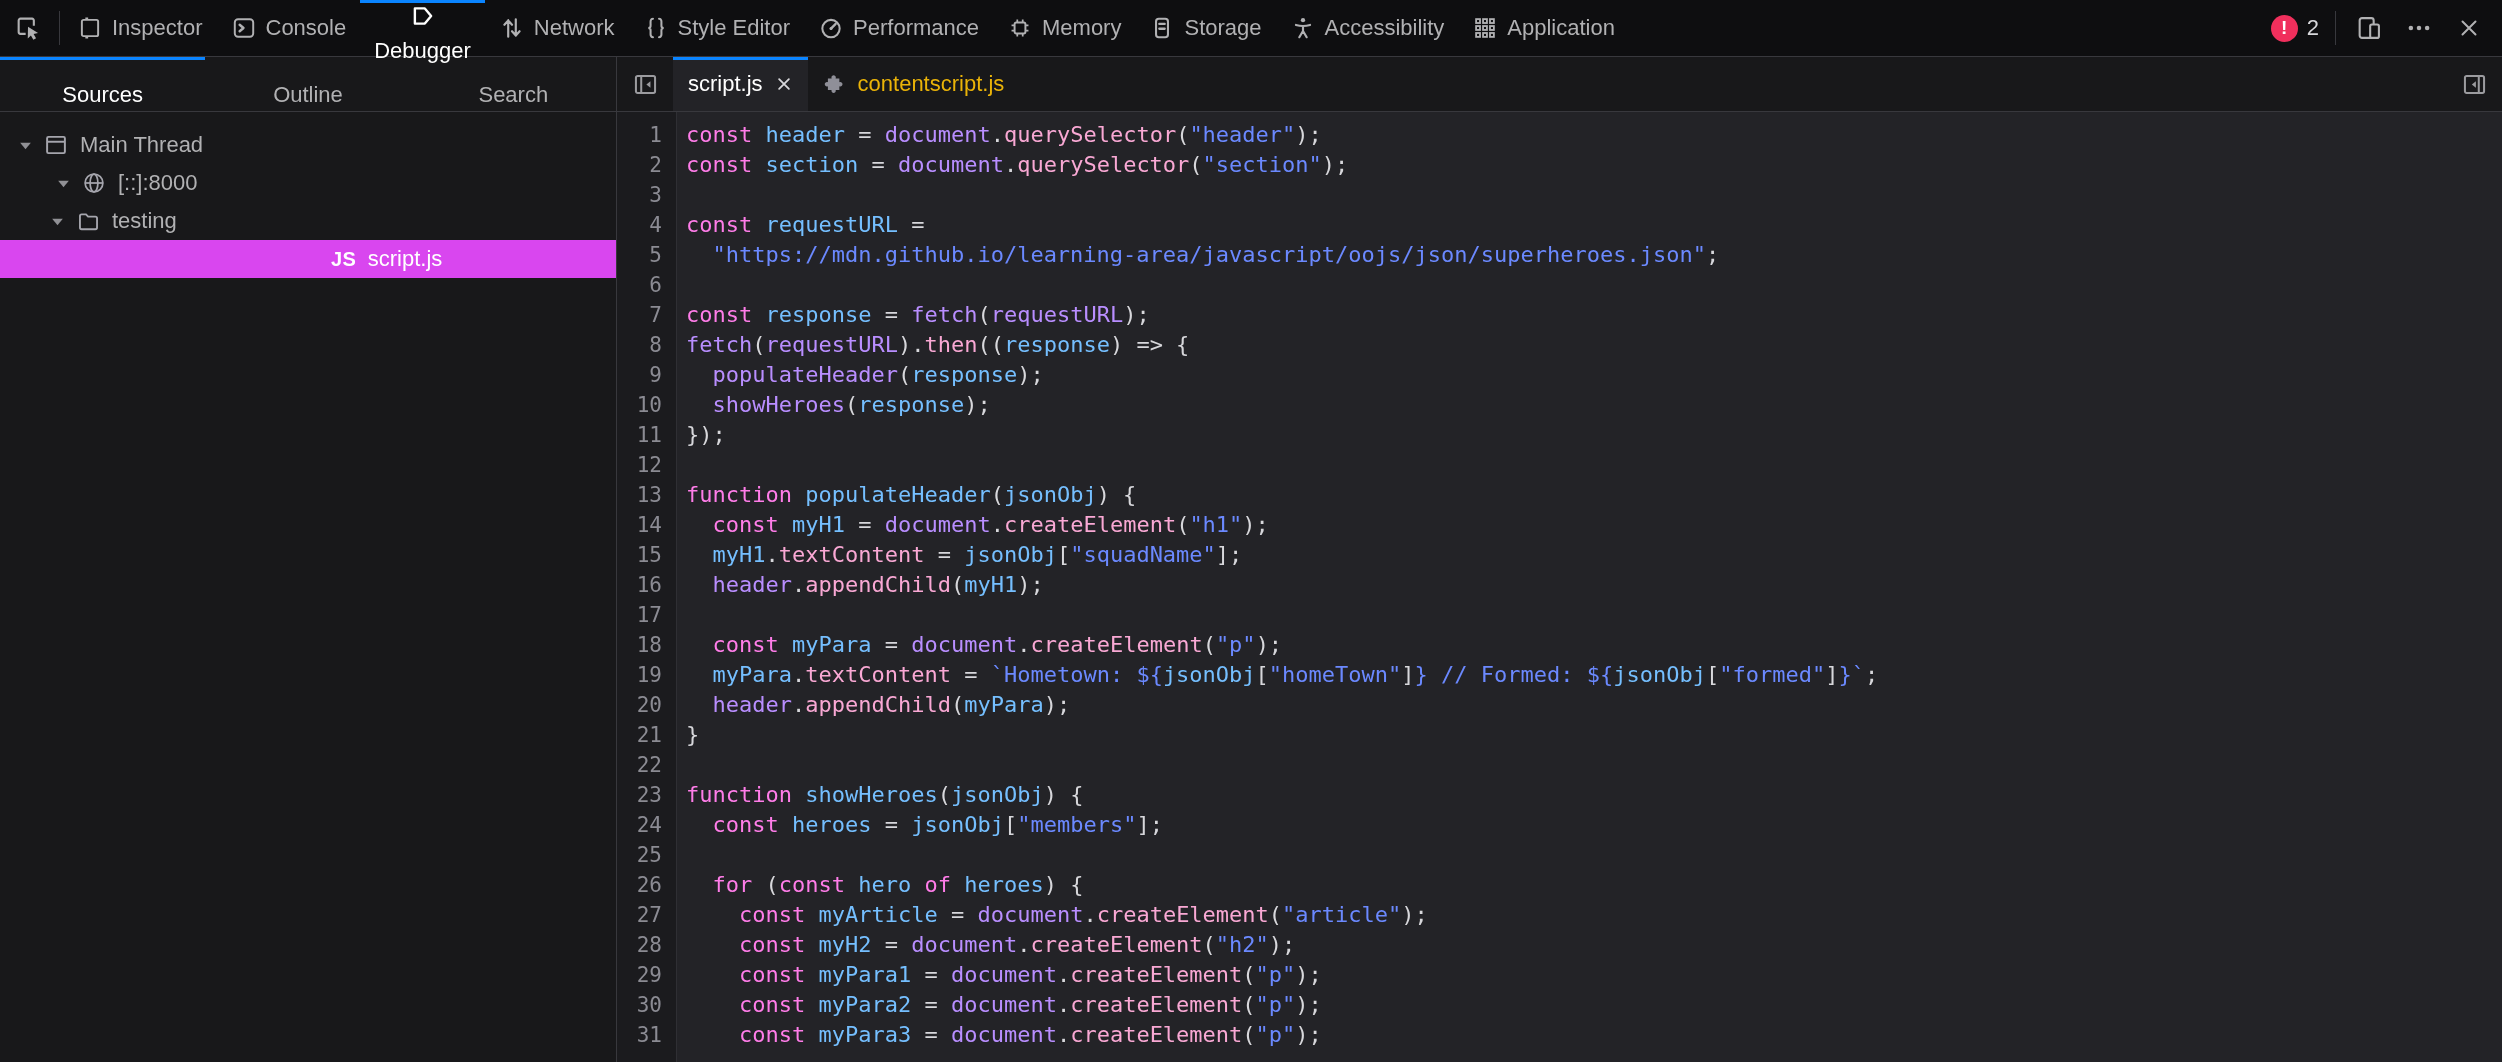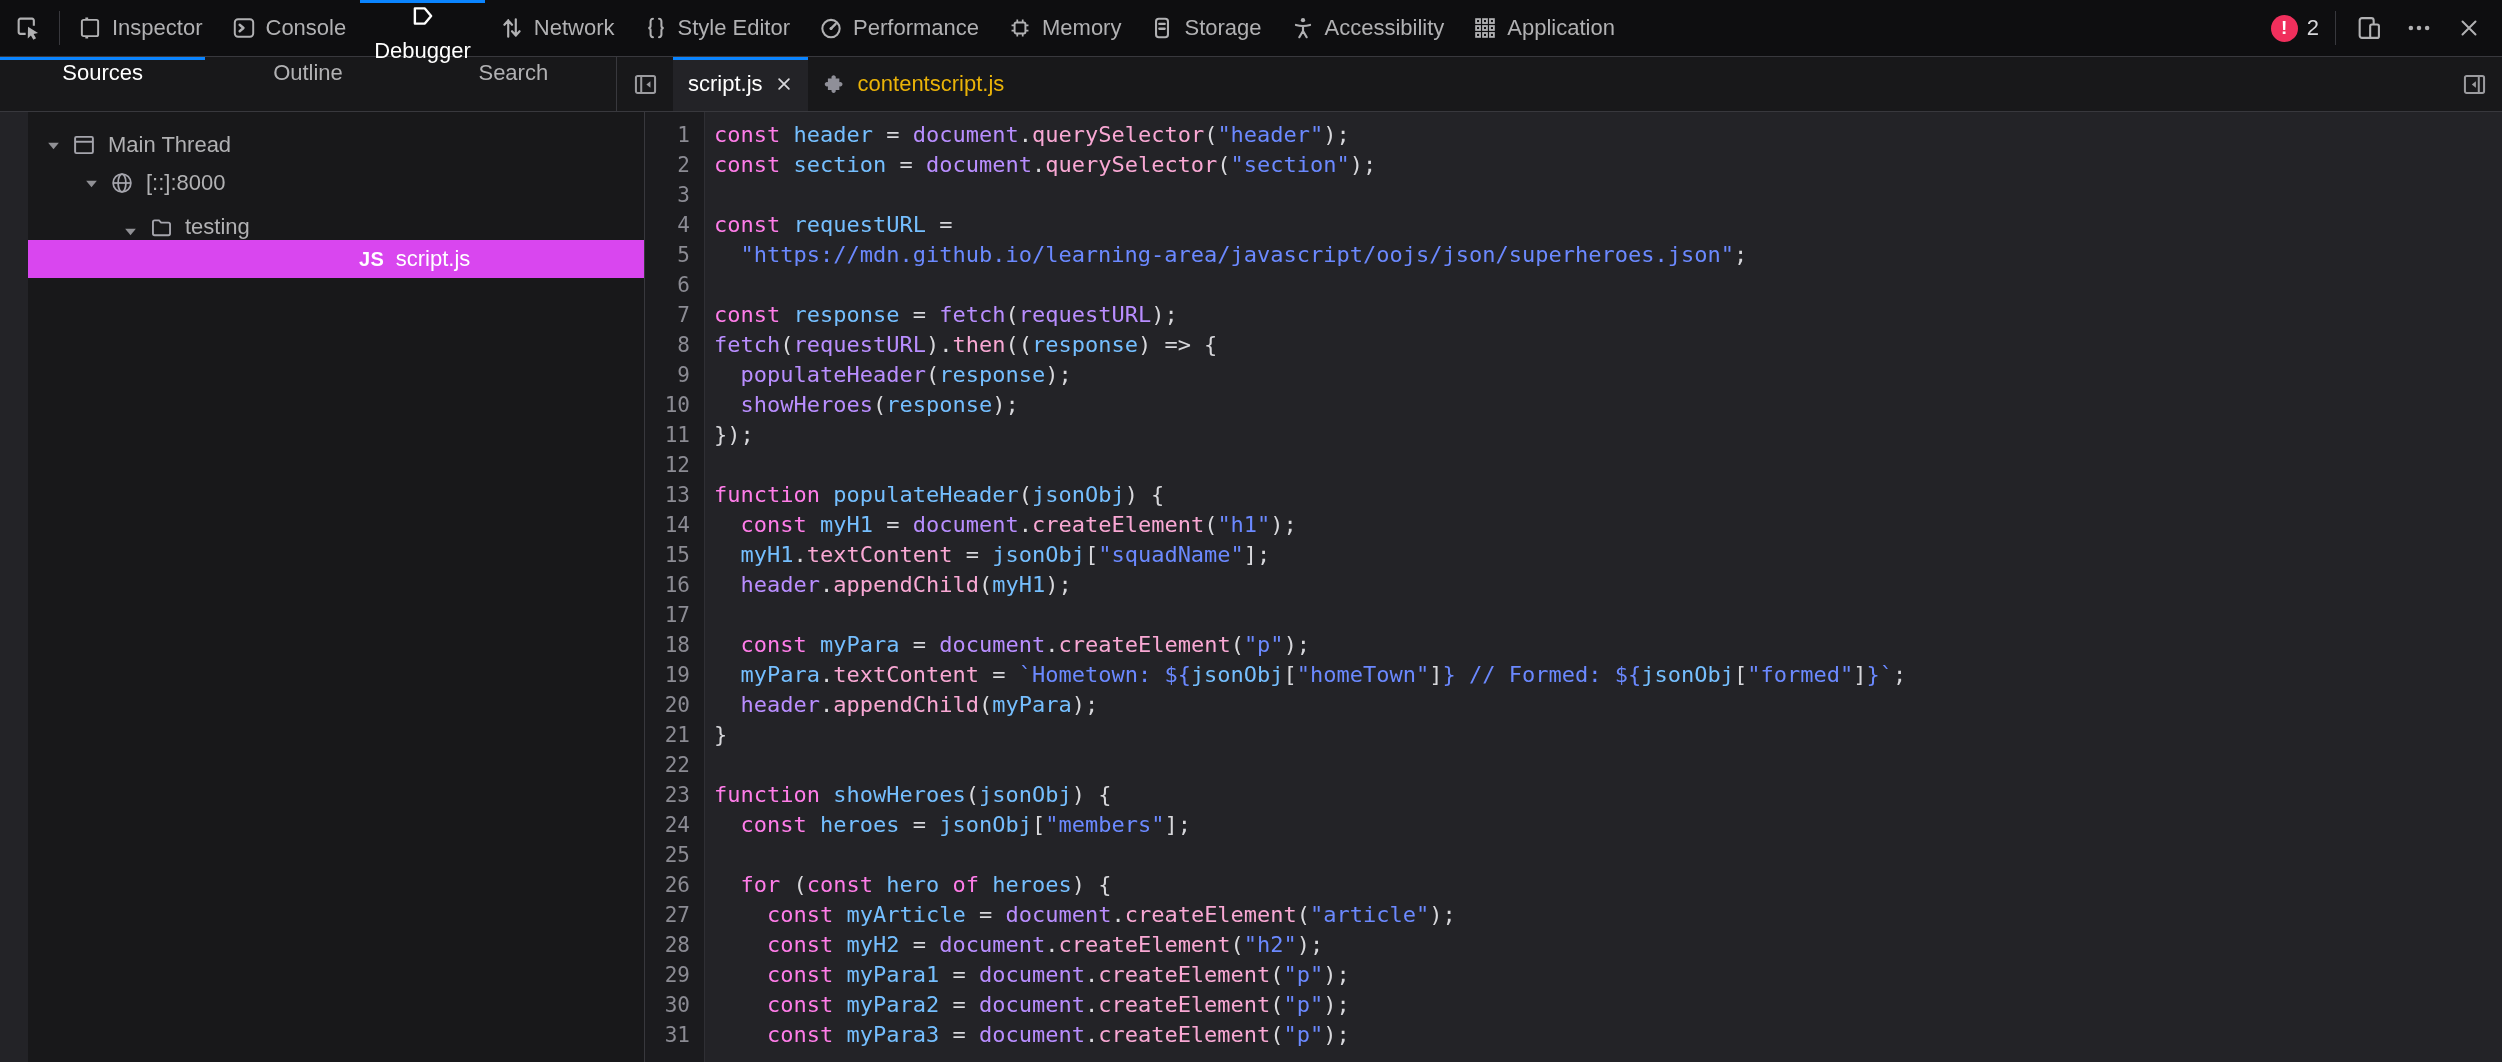--- a/index.html
+++ b/index.html
@@ -30,37 +30,37 @@
     width:27px; height:27px; border-radius:50%; background:#f02f5c; color:#fff;
     font-weight:bold; font-size:19px; display:flex; align-items:center; justify-content:center;
   }
   .err-count { color:#d7d7db; font-size:22px; }
   .tb-icon-btn { color:#b1b1b3; display:flex; align-items:center; justify-content:center; width:34px; height:34px; }
 
   
   .toolbar-row2 { height:55px; background:#18181a; border-bottom:1px solid #38383d; display:flex; align-items:stretch; }
   .panel-tabs { width:617px; min-width:617px; display:flex; border-right:1px solid #38383d; }
   .panel-tab {
-    flex:1; display:flex; align-items:flex-start; justify-content:center;
+    flex:1; display:flex; align-items:flex-end; justify-content:center;
     color:#b1b1b3; font-size:22px; border-top:3px solid transparent; padding-bottom:3px;
   }
   .panel-tab.active { color:#fff; border-top-color:#0a84ff; }
   .source-tabs { flex:1; display:flex; align-items:stretch; }
   .icon-btn { width:56px; display:flex; align-items:center; justify-content:center; color:#9b9b9f; }
   .src-tab {
     display:flex; align-items:center; gap:10px; padding:0 15px 3px 15px;
     color:#eab308; font-size:22px; border-top:3px solid transparent;
   }
   .src-tab.active { color:#fff; background:#232327; border-top-color:#0a84ff; }
   .src-tab .tab-close { color:#d7d7db; display:inline-flex; margin-left:2px; }
   .src-tab .ext-ic { color:#8f8f98; }
   .flex-spacer { flex:1; }
 
   
-  .content { display:flex; height:950px;margin-left:28px; }
+  .content { display:flex; height:950px; }
   .sidebar {
     width:617px; min-width:617px; background:#18181a; border-right:1px solid #38383d;
     padding-top:14px; overflow:hidden;
   }
   .tree-row { height:38px; display:flex; align-items:center; color:#b1b1b3; font-size:22px; cursor:default; }
   .tree-row.selected { background:#d946ef; color:#fff;justify-content:center; }
   .arrow-slot { width:30px; display:flex; justify-content:center; color:#909095; flex:none; }
   .tree-row.selected .arrow-slot { color:#cfe0f5; }
   .tree-icon { width:32px; display:flex; justify-content:center; margin-right:8px; color:#a5a5ad; flex:none; }
   .tree-row.selected .tree-icon { color:#fff; }
@@ -307,21 +307,21 @@
         </span>
         <span class="tree-icon">
           <svg viewBox="0 0 24 24" width="26" height="26" fill="none" stroke="currentColor" stroke-width="1.6">
             <circle cx="12" cy="12" r="8.2"></circle>
             <ellipse cx="12" cy="12" rx="3.6" ry="8.2"></ellipse>
             <path d="M3.8 12h16.4"></path>
           </svg>
         </span>
         <span>[::]:8000</span>
       </div>
-      <div class="tree-row" style="padding-left: 87px; align-items: flex-end;">
+      <div class="tree-row" style="padding-left: 42px;">
         <span class="arrow-slot">
           <svg viewBox="0 0 16 16" width="17" height="17" fill="currentColor">
             <path d="M3 5.5h10L8 11.5z"></path>
           </svg>
         </span>
         <span class="tree-icon">
           <svg viewBox="0 0 24 24" width="25" height="25" fill="none" stroke="currentColor" stroke-width="1.8">
             <path d="M3.8 6.8c0-.9.7-1.6 1.6-1.6h4.2l2 2.1h7c.9 0 1.6.7 1.6 1.6v8.9c0 .9-.7 1.6-1.6 1.6H5.4c-.9 0-1.6-.7-1.6-1.6z"></path>
           </svg>
         </span>

